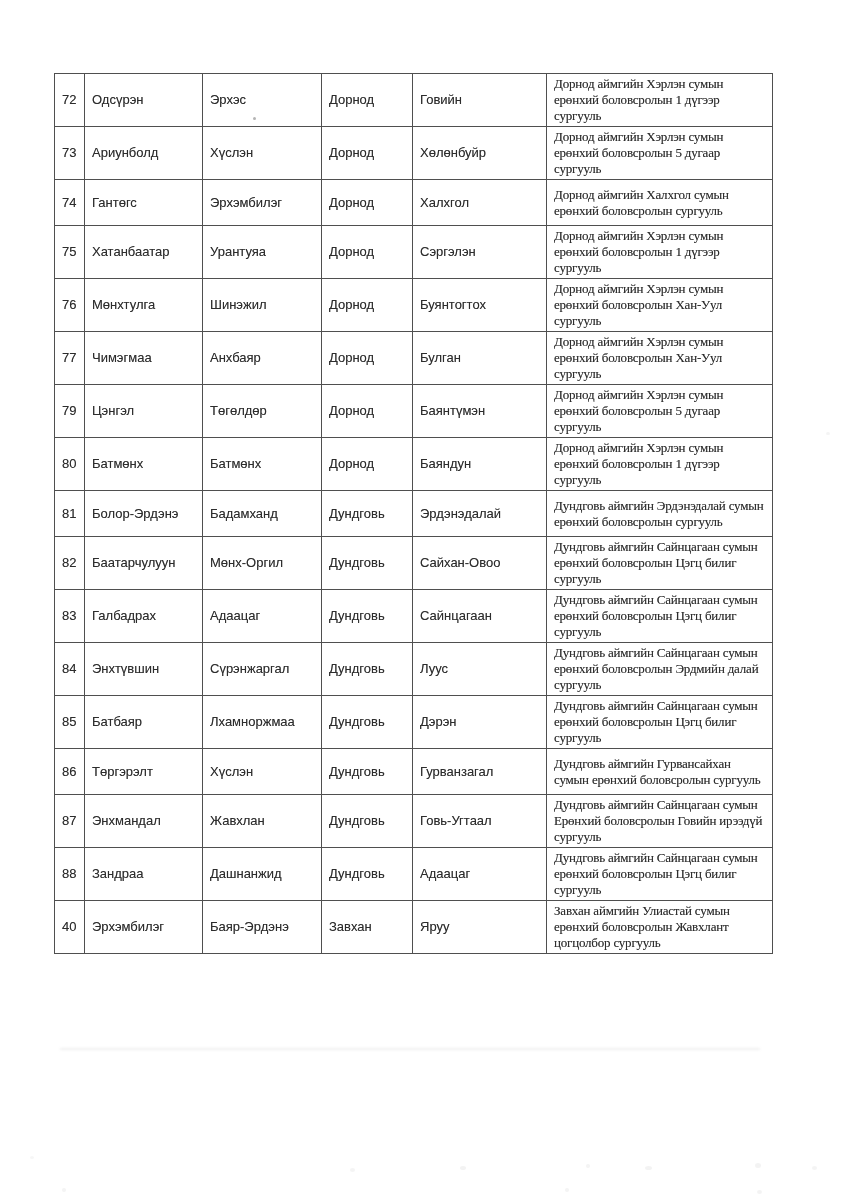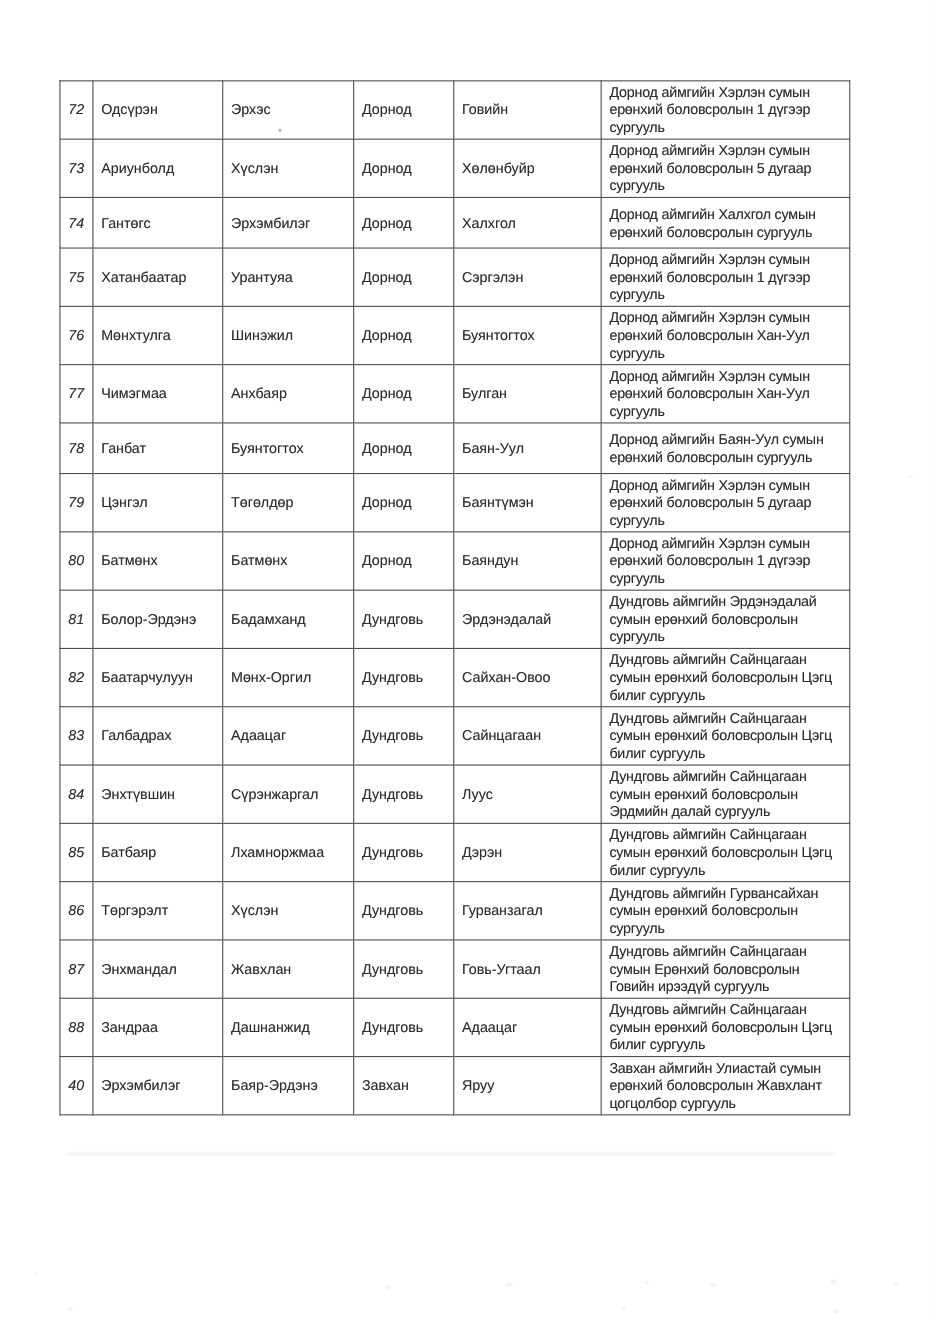--- a/index.html
+++ b/index.html
@@ -29,25 +29,26 @@
     vertical-align: middle;
     font-size: 13px;
     line-height: 16px;
     height: 46px;
     box-sizing: border-box;
     padding: 2px 4px 2px 7px;
     text-shadow: 0 0 0.6px rgba(45,45,45,0.45);
     overflow: hidden;
     word-wrap: break-word;
   }
-  td.c-no { padding-left: 4px; padding-right: 1px; font-style: italic; }
+  td.c-no { padding-left: 4px; padding-right: 1px; }
   td.c-school {
     line-height: 16.5px;
     letter-spacing: -0.2px;
     padding: 3px 3px 3px 6px;
+    font-family: Liberation Serif, serif;
   }
   
   .speck {
     position: absolute;
     border-radius: 50%;
     background: #6a6a6a;
     pointer-events: none;
   }
   .scan-shadow-line {
     position: absolute;
@@ -115,28 +116,20 @@
           <td class="c-text">Буянтогтох</td>
           <td class="c-school">Дорнод аймгийн Хэрлэн сумын ерөнхий боловсролын Хан-Уул сургууль</td>
         </tr>
         <tr>
           <td class="c-no">77</td>
           <td class="c-text">Чимэгмаа</td>
           <td class="c-text">Анхбаяр</td>
           <td class="c-text">Дорнод</td>
           <td class="c-text">Булган</td>
           <td class="c-school">Дорнод аймгийн Хэрлэн сумын ерөнхий боловсролын Хан-Уул сургууль</td>
-        </tr>
-        <tr>
-          <td class="c-no">78</td>
-          <td class="c-text">Ганбат</td>
-          <td class="c-text">Буянтогтох</td>
-          <td class="c-text">Дорнод</td>
-          <td class="c-text">Баян-Уул</td>
-          <td class="c-school">Дорнод аймгийн Баян-Уул сумын ерөнхий боловсролын сургууль</td>
         </tr>
         <tr>
           <td class="c-no">79</td>
           <td class="c-text">Цэнгэл</td>
           <td class="c-text">Төгөлдөр</td>
           <td class="c-text">Дорнод</td>
           <td class="c-text">Баянтүмэн</td>
           <td class="c-school">Дорнод аймгийн Хэрлэн сумын ерөнхий боловсролын 5 дугаар сургууль</td>
         </tr>
         <tr>

